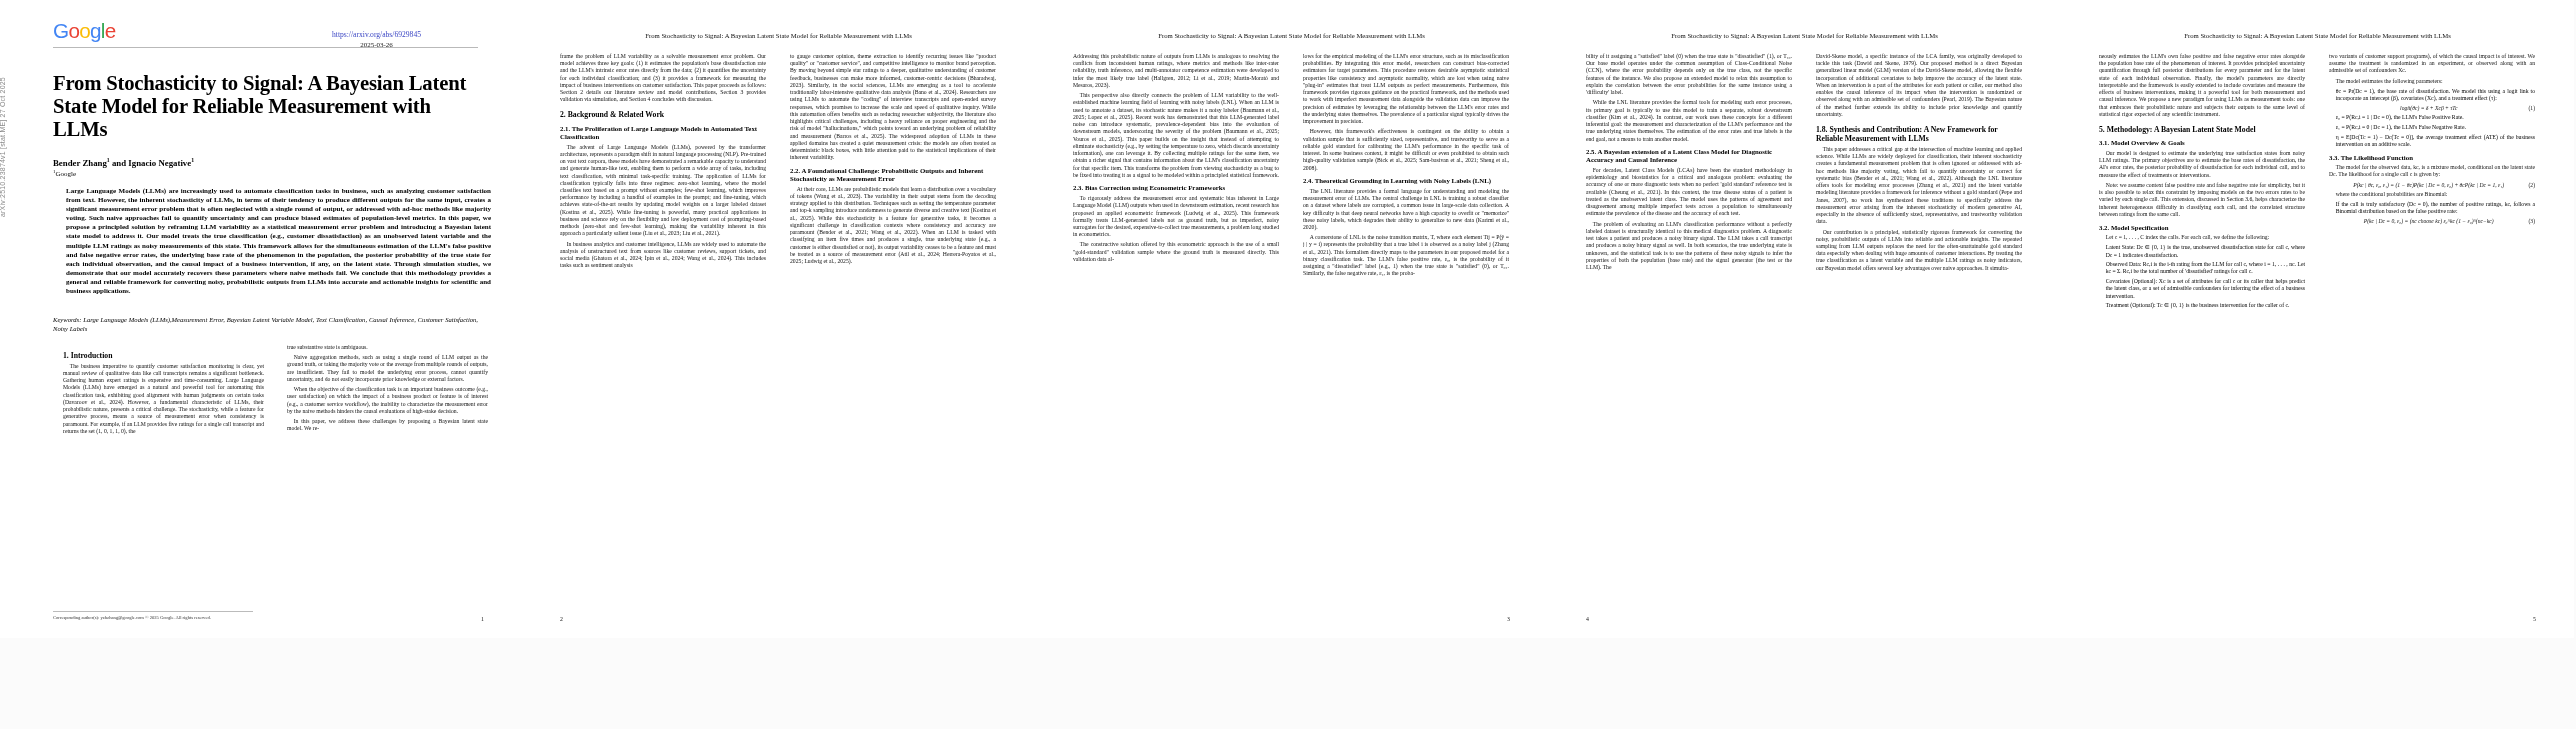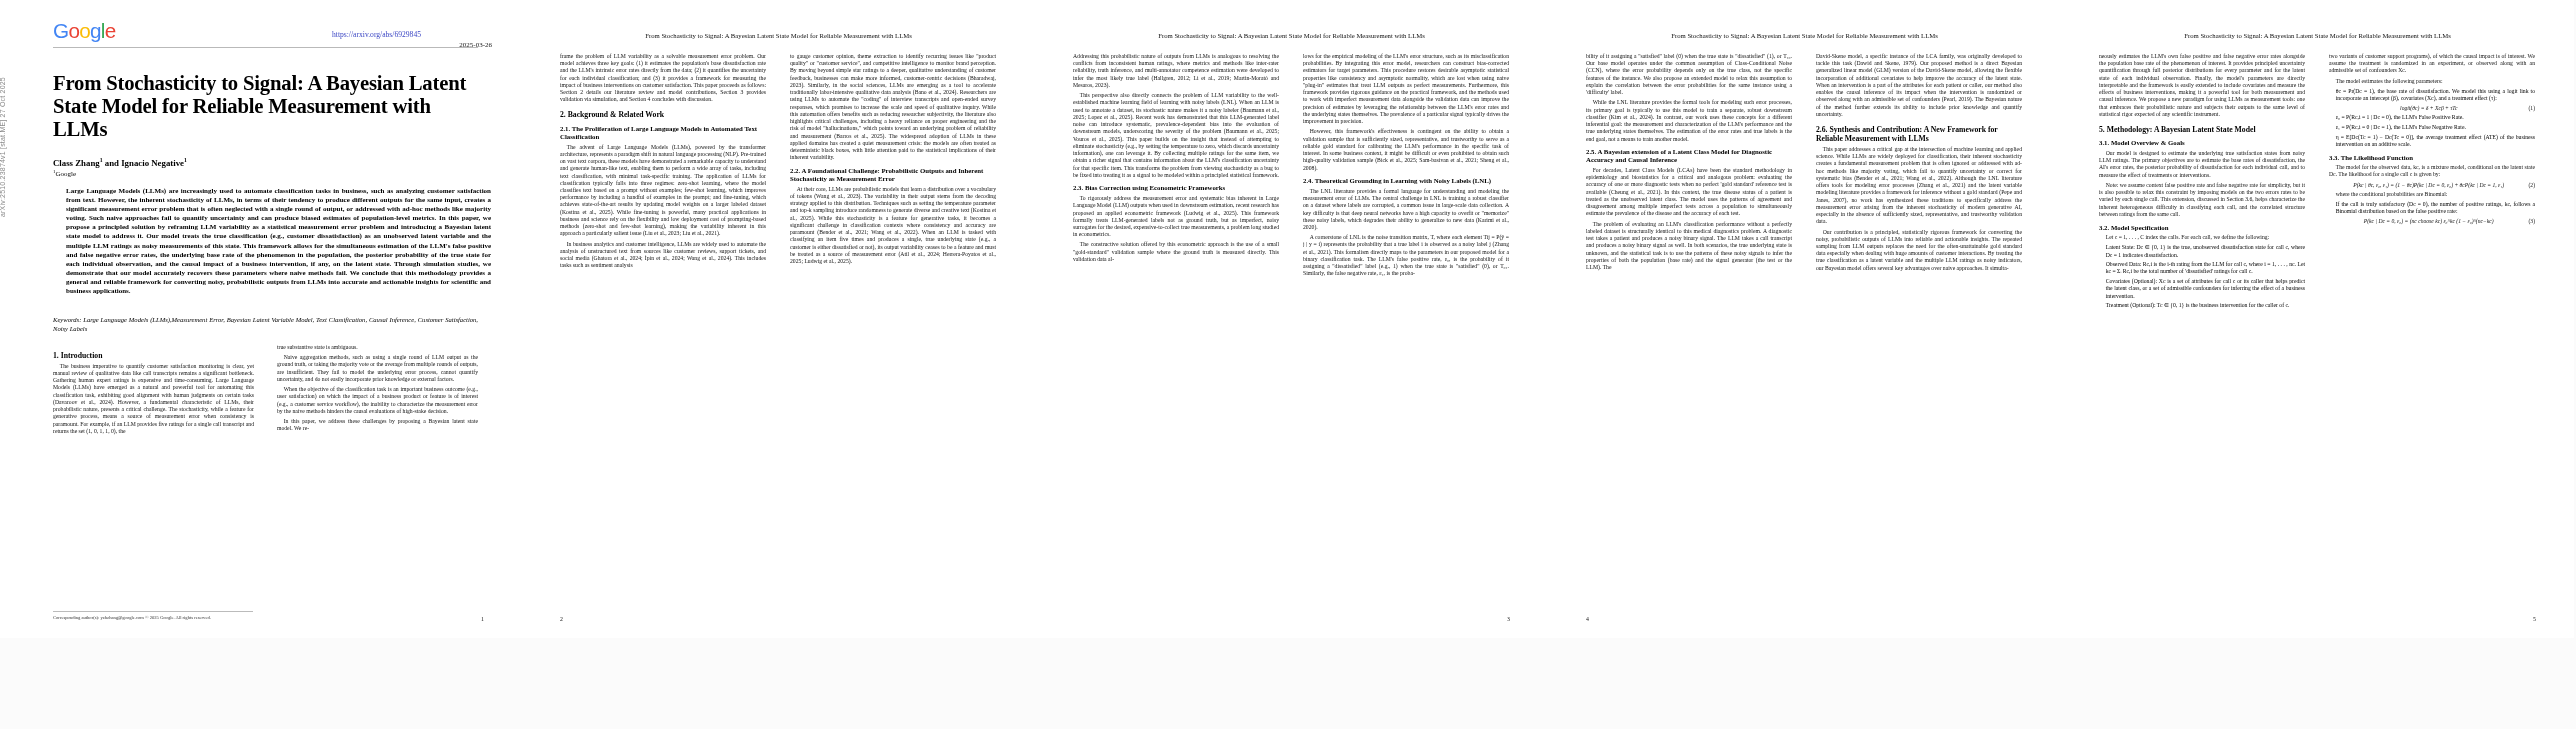--- a/index.html
+++ b/index.html
@@ -54,21 +54,21 @@
   }
   .g-logo span { display: inline-block; }
   .url-line {
     position: absolute; left: 261px; top: 30px;
     width: 231px; text-align: center;
     font-size: 7.6px; color: #3b46c4;
     font-family: "Liberation Serif", serif;
   }
   .date-line {
     position: absolute; left: 261px; top: 41px;
-    width: 231px; text-align: right;
+    width: 231px; text-align: center;
     font-size: 7px; color: #222;
   }
   .rule {
     position: absolute; left: 53px; top: 47px;
     width: 425px; height: 0.6px; background: #b9b9b9;
   }
 
   .run-head {
     position: absolute; top: 32px; left: 0; right: 0;
     text-align: center;
@@ -103,21 +103,21 @@
     font-size: 6.6px; font-style: italic; line-height: 1.3;
     text-align: justify;
   }
 
   
   .cols {
     position: absolute;
     display: flex;
     gap: 23px;
   }
-  .page.p1 .cols { left: 53px; top: 344px; width: 425px; height: 352px; }
+  .page.p1 .cols { left: 63px; top: 344px; width: 425px; height: 352px; }
   .page.pn .cols { left: 38px; top: 53px;  width: 436px; height: 632px; gap: 24px; }
 
   .col { flex: 1 1 0; overflow: hidden; }
 
   h2.sec {
     font-size: 7.7px; font-weight: 700; margin: 6.7px 0 3px 0; line-height: 1.18;
   }
   h3.sub {
     font-size: 6.8px; font-weight: 700; margin: 5.5px 0 2.4px 0; line-height: 1.2;
   }
@@ -160,21 +160,21 @@
 
       <div class="g-logo" id="glogo"><span style="color: rgb(66, 133, 244);">G</span><span style="color: rgb(234, 67, 53);">o</span><span style="color: rgb(251, 188, 5);">o</span><span style="color: rgb(66, 133, 244);">g</span><span style="color: rgb(52, 168, 83);">l</span><span style="color: rgb(234, 67, 53);">e</span></div>
 
       <div class="url-line">https://arxiv.org/abs/6929845</div>
       <div class="date-line">2025-03-26</div>
       <div class="rule"></div>
 
       <div class="title">From Stochasticity to Signal: A Bayesian Latent State Model for Reliable Measurement with LLMs</div>
 
       <div class="authors">
-        <span>Class Zhang</span><sup>1</sup><span> and Ignacio Negative</span><sup>1</sup>
+        <span>Bender Zhang</span><sup>1</sup><span> and Ignacio Negative</span><sup>1</sup>
       </div>
       <div class="affil">
         <sup>1</sup><span>Google</span>
       </div>
 
       <div class="abstract">Large Language Models (LLMs) are increasingly used to automate classification tasks in business, such as analyzing customer satisfaction from text. However, the inherent stochasticity of LLMs, in terms of their tendency to produce different outputs for the same input, creates a significant measurement error problem that is often neglected with a single round of output, or addressed with ad-hoc methods like majority voting. Such naive approaches fail to quantify uncertainty and can produce biased estimates of population-level metrics. In this paper, we propose a principled solution by reframing LLM variability as a statistical measurement error problem and introducing a Bayesian latent state model to address it. Our model treats the true classification (e.g., customer dissatisfaction) as an unobserved latent variable and the multiple LLM ratings as noisy measurements of this state. This framework allows for the simultaneous estimation of the LLM's false positive and false negative error rates, the underlying base rate of the phenomenon in the population, the posterior probability of the true state for each individual observation, and the causal impact of a business intervention, if any, on the latent state. Through simulation studies, we demonstrate that our model accurately recovers these parameters where naive methods fail. We conclude that this methodology provides a general and reliable framework for converting noisy, probabilistic outputs from LLMs into accurate and actionable insights for scientific and business applications.</div>
       <div class="keywords">Keywords: Large Language Models (LLMs),Measurement Error, Bayesian Latent Variable Model, Text Classification, Causal Inference, Customer Satisfaction, Noisy Labels</div>
 
       <div class="cols" id="p1cols">
           <div class="col">
@@ -245,21 +245,21 @@
       <div class="cols" id="p4cols">
           <div class="col">
             <p class="body first">bility of it assigning a "satisfied" label (0) when the true state is "dissatisfied" (1), or T₁₀. Our base model operates under the common assumption of Class-Conditional Noise (CCN), where the error probability depends only on the true class, not the specific features of the instance. We also propose an extended model to relax this assumption to explain the correlation between the error probabilities for the same instance using a 'difficulty' label.</p>
             <p class="body ind">While the LNL literature provides the formal tools for modeling such error processes, its primary goal is typically to use this model to train a separate, robust downstream classifier (Kim et al., 2024). In contrast, our work uses these concepts for a different inferential goal: the measurement and characterization of the LLM's performance and the true underlying states themselves. The estimation of the error rates and true labels is the end goal, not a means to train another model.</p>
             <h3 class="sub">2.5.  A Bayesian extension of a Latent Class Model for Diagnostic Accuracy and Causal Inference</h3>
             <p class="body ind">For decades, Latent Class Models (LCAs) have been the standard methodology in epidemiology and biostatistics for a critical and analogous problem: evaluating the accuracy of one or more diagnostic tests when no perfect 'gold standard' reference test is available (Cheung et al., 2021). In this context, the true disease status of a patient is treated as the unobserved latent class. The model uses the patterns of agreement and disagreement among multiple imperfect tests across a population to simultaneously estimate the prevalence of the disease and the accuracy of each test.</p>
             <p class="body ind">The problem of evaluating an LLM's classification performance without a perfectly labeled dataset is structurally identical to this medical diagnostics problem. A diagnostic test takes a patient and produces a noisy binary signal. The LLM takes a call transcript and produces a noisy binary signal as well. In both scenarios, the true underlying state is unknown, and the statistical task is to use the patterns of these noisy signals to infer the properties of both the population (base rate) and the signal generator (the test or the LLM). The</p>
           </div>
           <div class="col">
             <p class="body first">David-Skene model, a specific instance of the LCA family, was originally developed to tackle this task (Dawid and Skene, 1979). Our proposed method is a direct Bayesian generalized linear model (GLM) version of the David-Skene model, allowing the flexible incorporation of additional covariates to help improve the accuracy of the latent state. When an intervention is a part of the attributes for each patient or caller, our method also enables the causal inference of its impact when the intervention is randomized or observed along with an admissible set of confounders (Pearl, 2019). The Bayesian nature of the method further extends its ability to include prior knowledge and quantify uncertainty.</p>
-            <h2 class="sec">2.6.  Synthesis and Contribution:  A New Framework for Reliable Measurement with LLMs</h2>
+            <h2 class="sec">1.8.  Synthesis and Contribution:  A New Framework for Reliable Measurement with LLMs</h2>
             <p class="body ind">This paper addresses a critical gap at the intersection of machine learning and applied science. While LLMs are widely deployed for classification, their inherent stochasticity creates a fundamental measurement problem that is often ignored or addressed with ad-hoc methods like majority voting, which fail to quantify uncertainty or correct for systematic bias (Bender et al., 2021; Wang et al., 2022). Although the LNL literature offers tools for modeling error processes (Zhang et al., 2021) and the latent variable modeling literature provides a framework for inference without a gold standard (Pepe and Janes, 2007), no work has synthesized these traditions to specifically address the measurement error arising from the inherent stochasticity of modern generative AI, especially in the absence of sufficiently sized, representative, and trustworthy validation data.</p>
             <p class="body ind">Our contribution is a principled, statistically rigorous framework for converting the noisy, probabilistic outputs of LLMs into reliable and actionable insights. The repeated sampling from LLM outputs replaces the need for the often-unattainable gold standard data especially when dealing with huge amounts of customer interactions. By treating the true classification as a latent variable and the multiple LLM ratings as noisy indicators, our Bayesian model offers several key advantages over naive approaches. It simulta-</p>
           </div>
         </div>
       <div class="pg-num left" id="p4num">4</div>
     </div>
   </div>
 
   <div class="page pn">
     <div class="page-inner">

